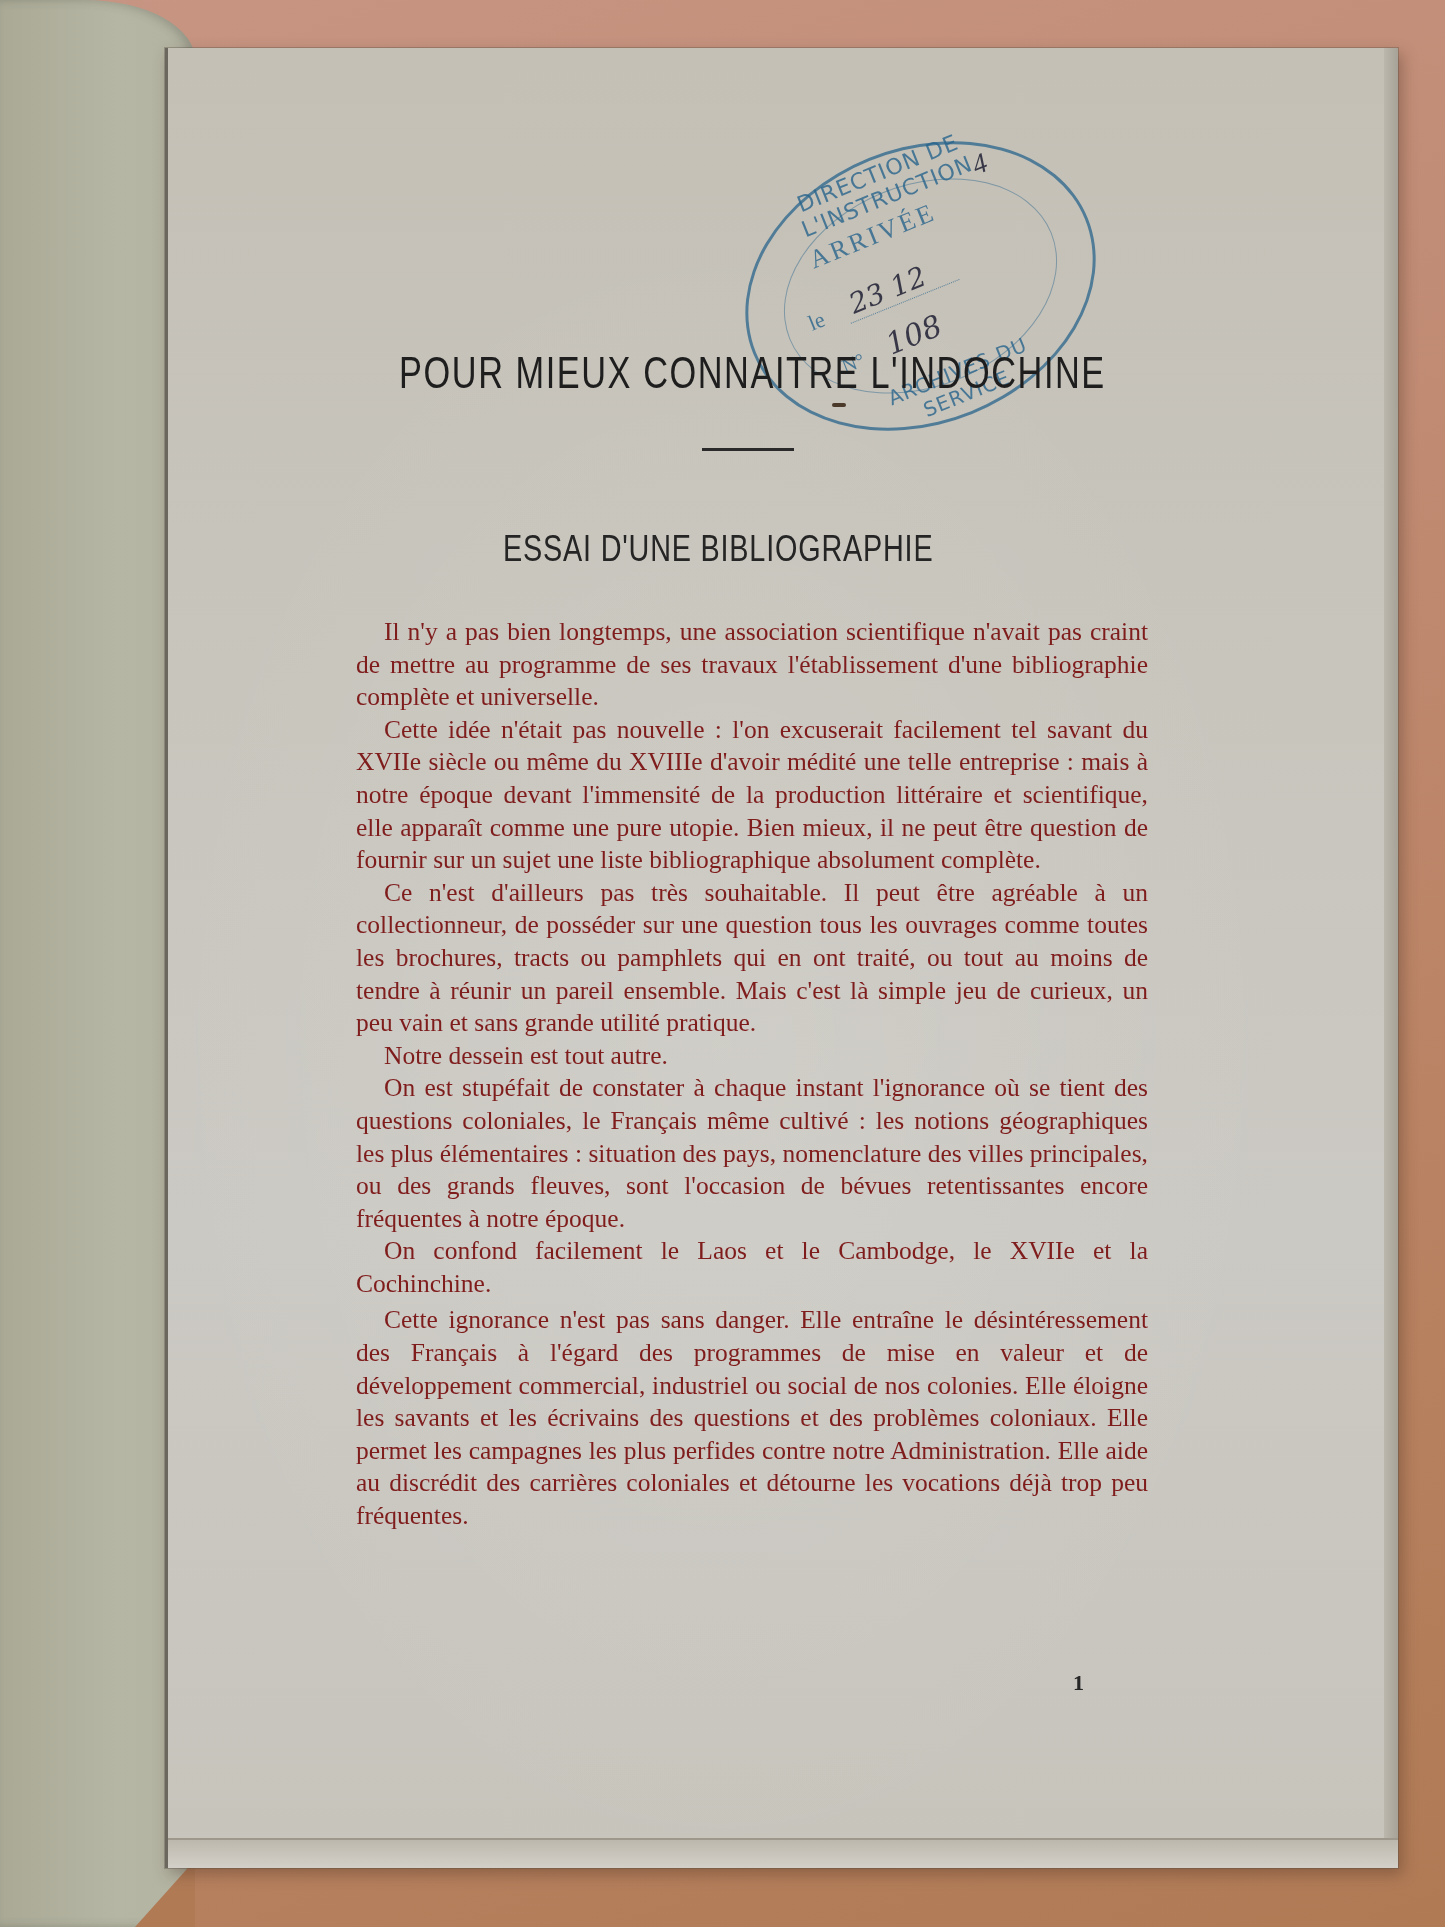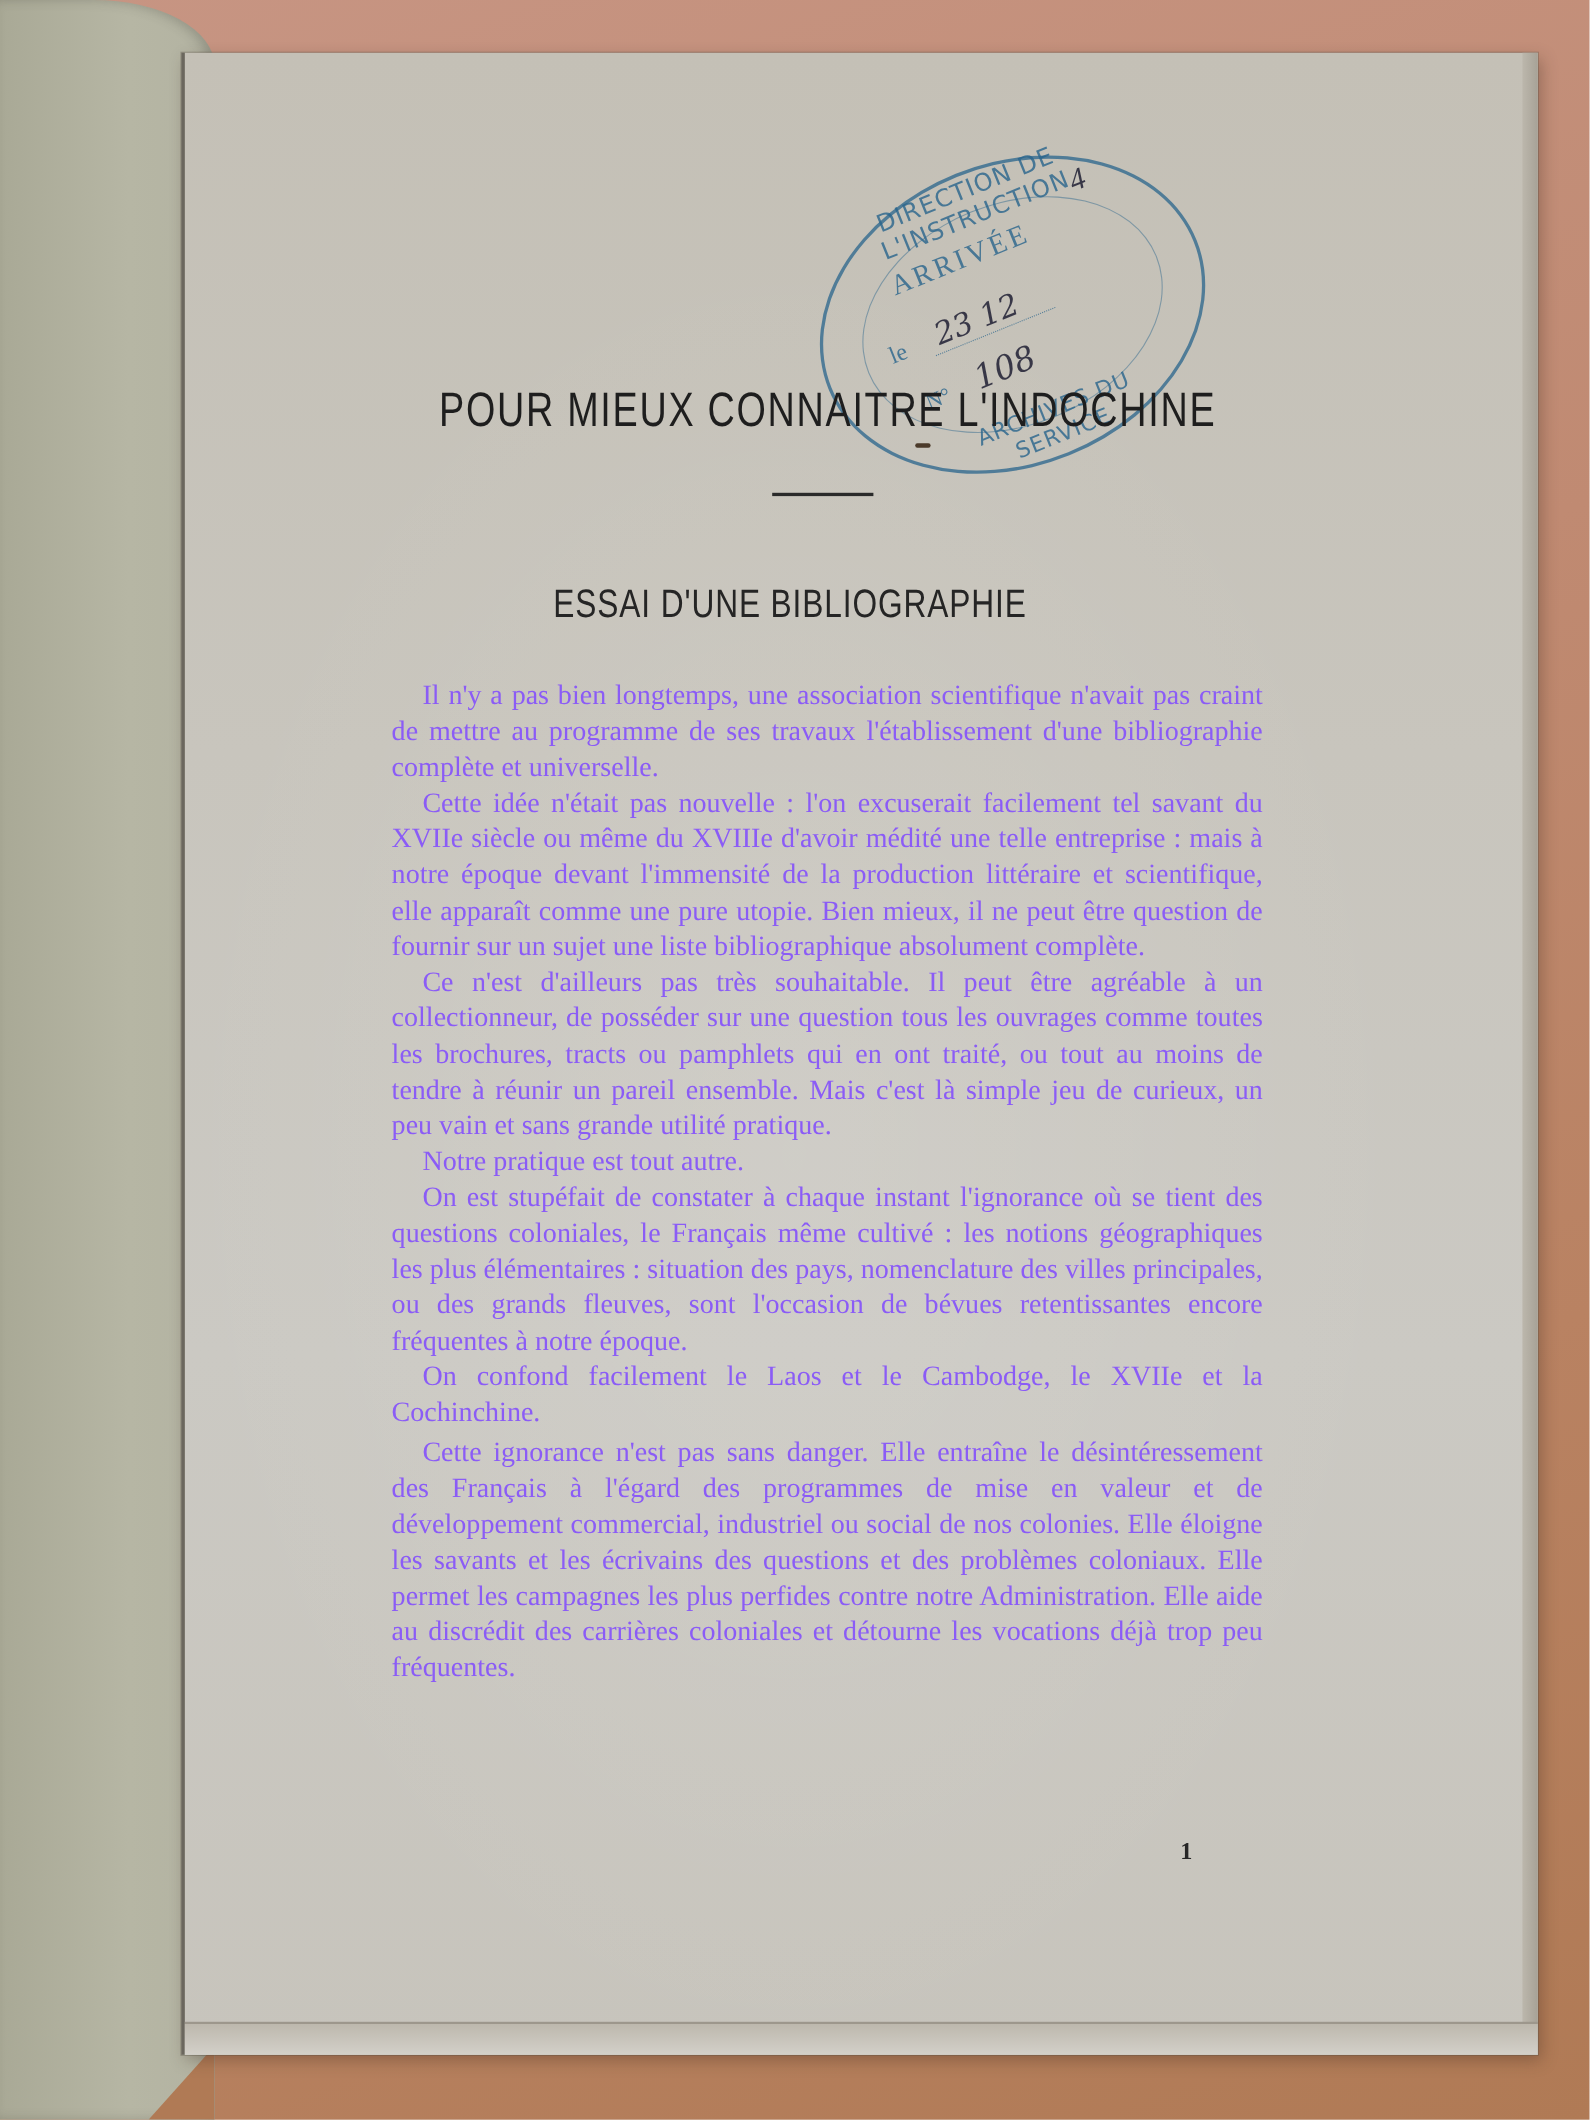--- a/index.html
+++ b/index.html
@@ -89,21 +89,21 @@
     position: absolute; left: 702px; top: 448px; width: 92px; height: 3px; background: #2a2a2a;
   }
   .subtitle {
     position: absolute; left: 503px; top: 528px; white-space: nowrap;
     font-family: "Liberation Sans", sans-serif; font-size: 36px; letter-spacing: 1px;
     color: #252525; transform: scaleX(0.8); transform-origin: left center;
   }
   .body-text {
     position: absolute; left: 356px; top: 616px; width: 792px;
     font-family: "Liberation Serif", "DejaVu Serif", serif;
-    font-size: 25.5px; line-height: 32.6px; color: #8b5cf6;
+    font-size: 25.5px; line-height: 32.6px; color: #7f1d1d;
     text-align: justify;
   }
   .body-text p { margin: 0; text-indent: 28px; }
   .body-text p.gap { margin-top: 4px; }
   .body-text .smallcaps { font-variant: small-caps; }
   .page-number {
     position: absolute; left: 1073px; top: 1670px; font-size: 22px; font-weight: bold; color: #262626;
   }
   .pin-mark {
     position: absolute; left: 832px; top: 403px; width: 14px; height: 4px;
@@ -140,19 +140,19 @@
 
 <div class="title">POUR MIEUX CONNAITRE L'INDOCHINE</div>
 <div class="pin-mark"></div>
 <div class="rule"></div>
 <div class="subtitle">ESSAI D'UNE BIBLIOGRAPHIE</div>
 
 <div class="body-text">
   <p>Il n'y a pas bien longtemps, une association scientifique n'avait pas craint de mettre au programme de ses travaux l'établissement d'une bibliographie complète et universelle.</p>
   <p>Cette idée n'était pas nouvelle : l'on excuserait facilement tel savant du XVIIe siècle ou même du XVIIIe d'avoir médité une telle entreprise : mais à notre époque devant l'immensité de la production littéraire et scientifique, elle apparaît comme une pure utopie. Bien mieux, il ne peut être question de fournir sur un sujet une liste bibliographique absolument complète.</p>
   <p>Ce n'est d'ailleurs pas très souhaitable. Il peut être agréable à un collectionneur, de posséder sur une question tous les ouvrages comme toutes les brochures, tracts ou pamphlets qui en ont traité, ou tout au moins de tendre à réunir un pareil ensemble. Mais c'est là simple jeu de curieux, un peu vain et sans grande utilité pratique.</p>
-  <p>Notre pratique est tout autre.</p>
+  <p>Notre dessein est tout autre.</p>
   <p>On est stupéfait de constater à chaque instant l'ignorance où se tient des questions coloniales, le Français même cultivé : les notions géographiques les plus élémentaires : situation des pays, nomenclature des villes principales, ou des grands fleuves, sont l'occasion de bévues retentissantes encore fréquentes à notre époque.</p>
   <p>On confond facilement le Laos et le Cambodge, le XVIIe et la Cochinchine.</p>
   <p class="gap">Cette ignorance n'est pas sans danger. Elle entraîne le désintéressement des Français à l'égard des programmes de mise en valeur et de développement commercial, industriel ou social de nos colonies. Elle éloigne les savants et les écrivains des questions et des problèmes coloniaux. Elle permet les campagnes les plus perfides contre notre Administration. Elle aide au discrédit des carrières coloniales et détourne les vocations déjà trop peu fréquentes.</p>
 </div>
 
 <div class="page-number">1</div>
 
 </body></html>

